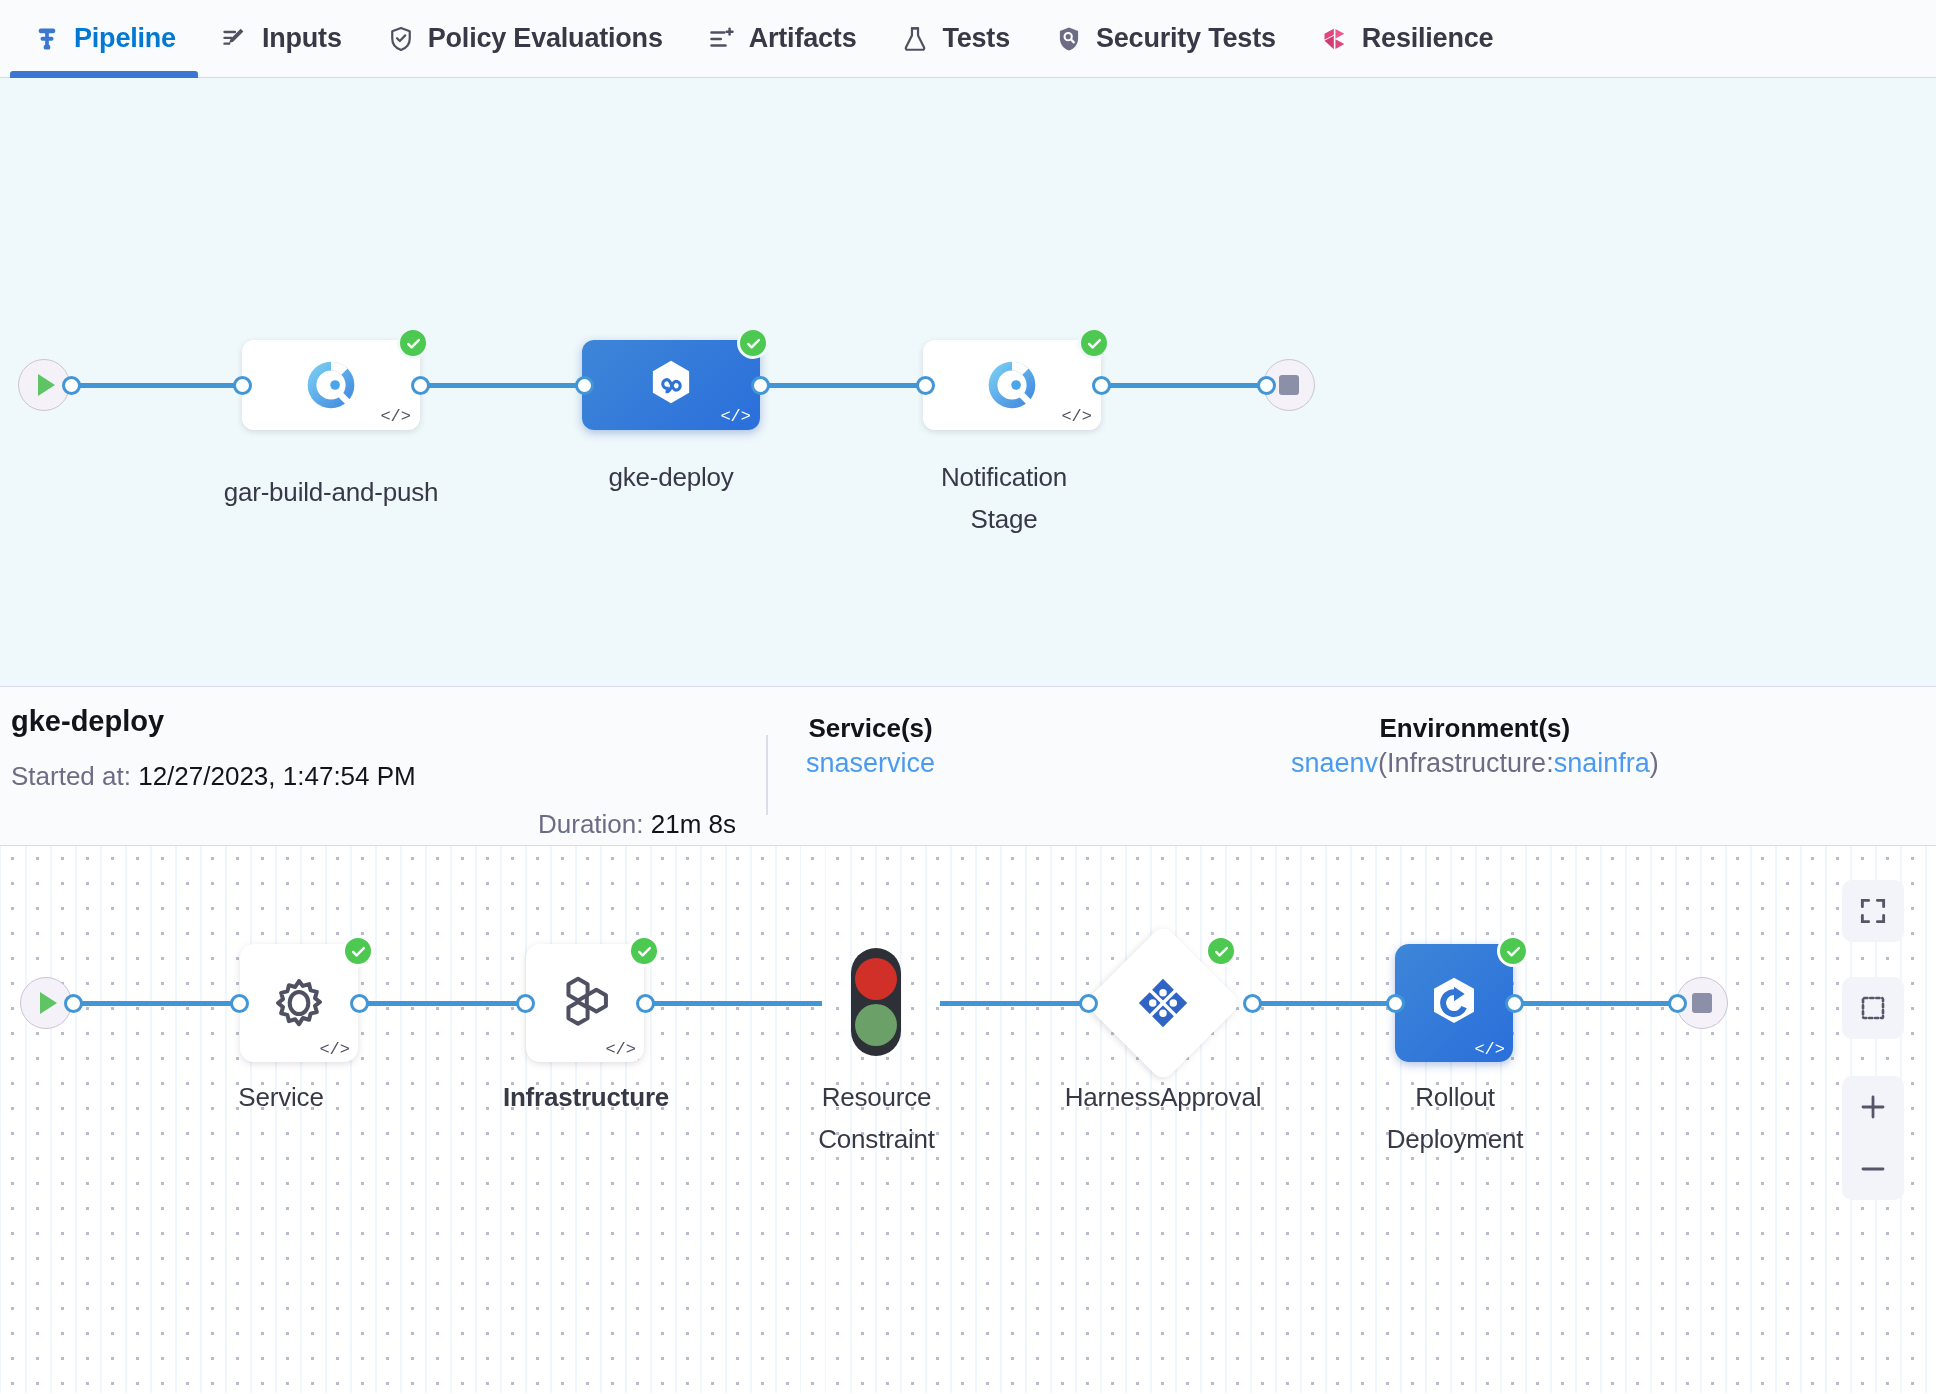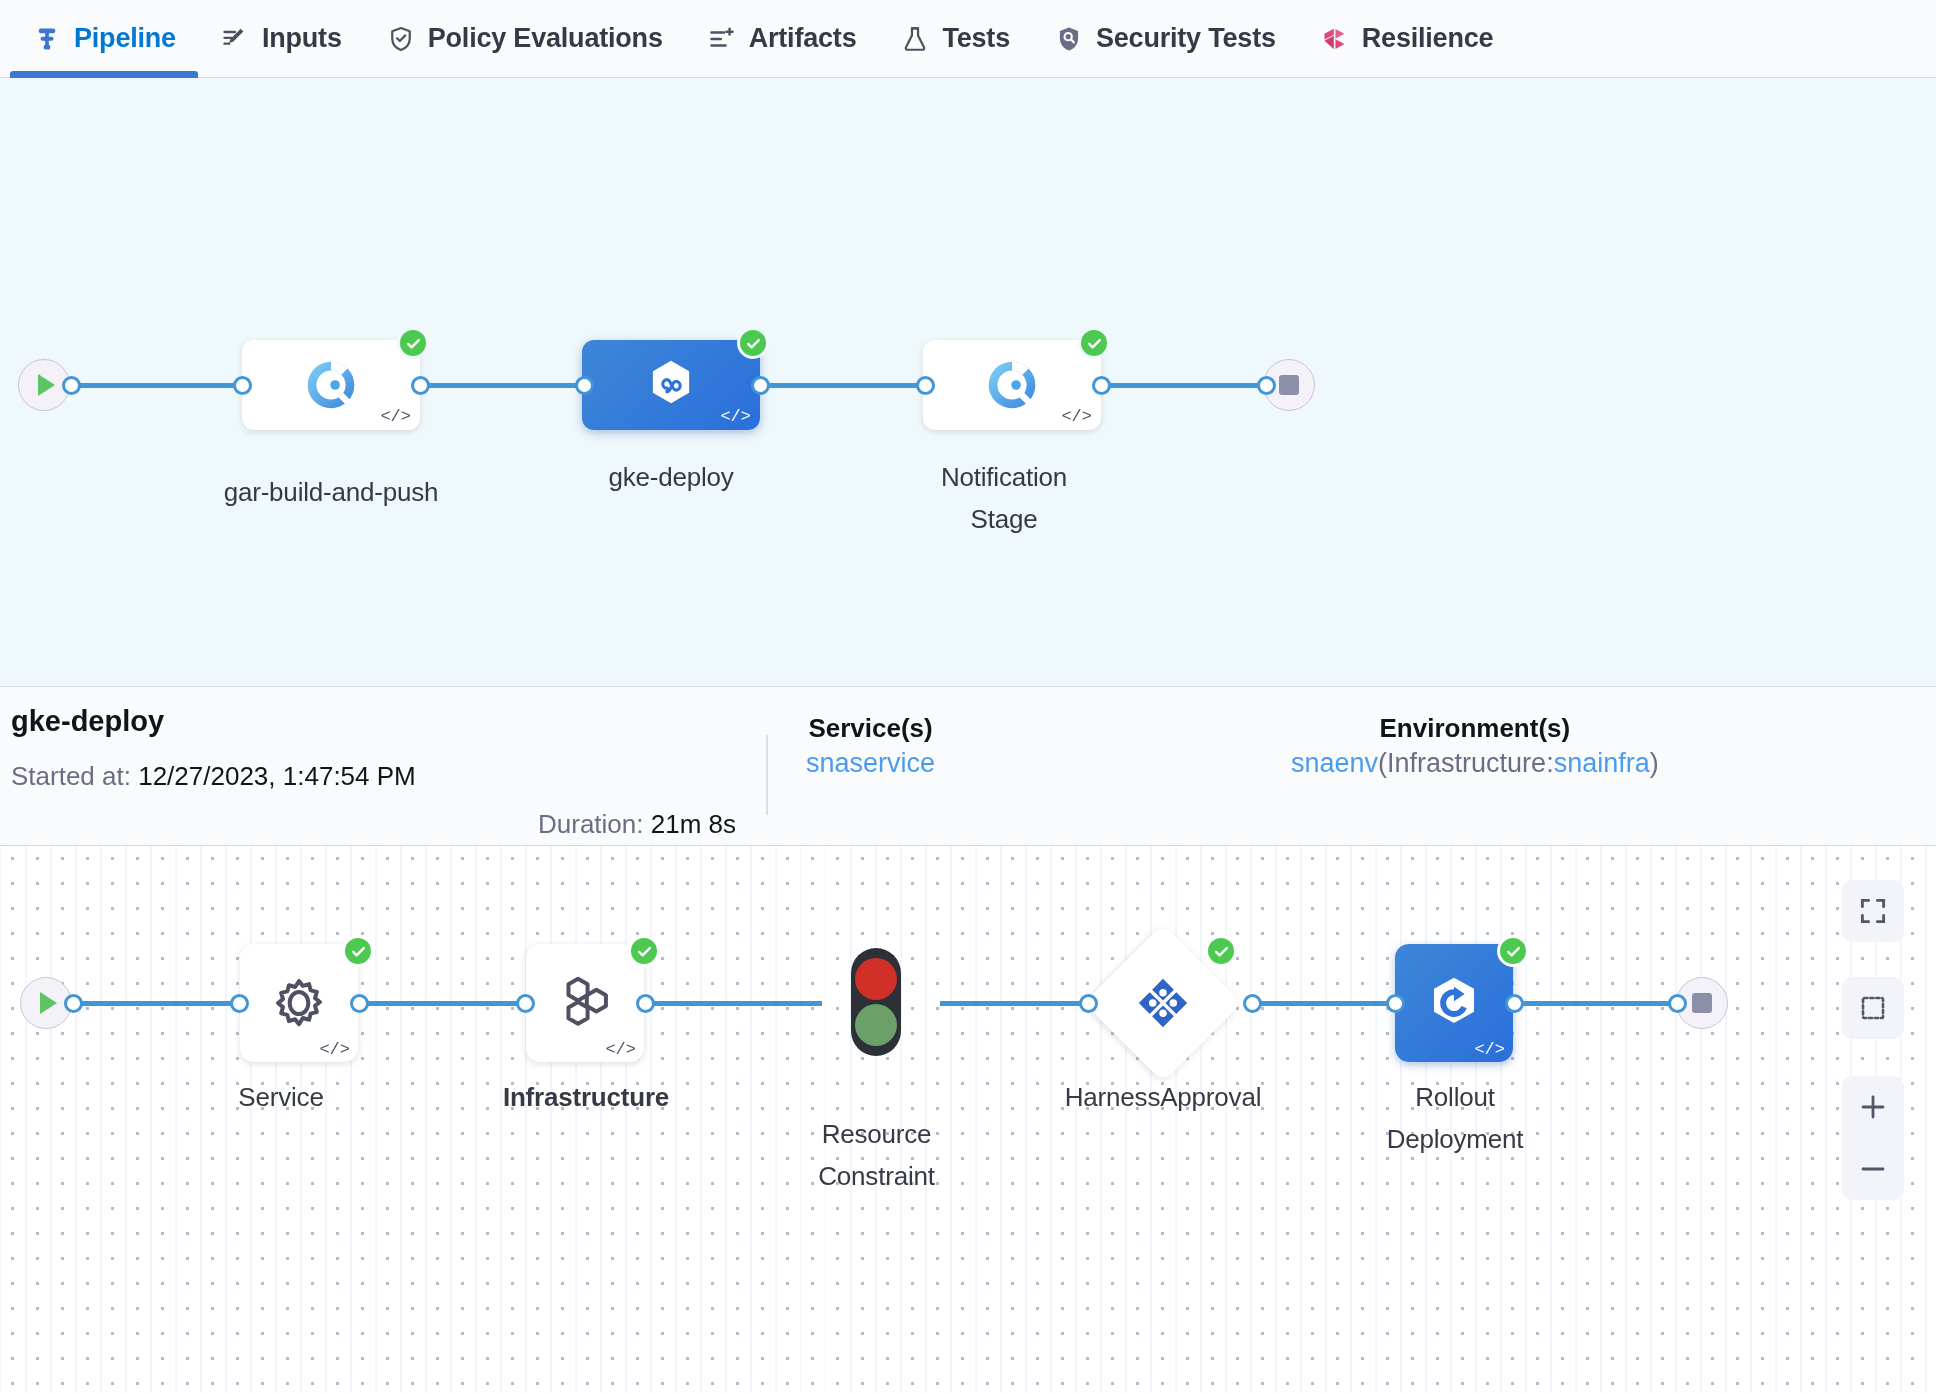--- a/index.html
+++ b/index.html
@@ -528,21 +528,21 @@
   <div class="port" style="left:1505px; top:148px;"></div>
   <div class="edge" style="left:1514px; top:155px; width:160px;"></div>
   <div class="port" style="left:1668px; top:148px;"></div>
 
   <div class="terminal" style="left:1676px; top:131px;">
     <div class="sq-stop"></div>
   </div>
 
   <div class="node-label" style="left:195px; top:230px; width:172px;">Service</div>
   <div class="node-label" style="left:470px; top:230px; width:232px;font-weight:bold;">Infrastructure</div>
-  <div class="node-label" style="left:793px; top:230px; width:167px;margin-top:37px;">Resource Constraint</div>
+  <div class="node-label" style="left:793px; top:230px; width:167px;">Resource Constraint</div>
   <div class="node-label" style="left:1063px; top:230px; width:200px;">HarnessApproval</div>
   <div class="node-label" style="left:1375px; top:230px; width:160px;">Rollout Deployment</div>
 
   <div class="zoomctl sq" style="top:34px;">
     <svg width="30" height="30" viewBox="0 0 24 24" fill="none" stroke="#555769" stroke-width="2.3" stroke-linecap="round">
       <path d="M3.5 8.5v-5h5"></path>
         <path d="M20.5 8.5v-5h-5"></path>
       <path d="M3.5 15.5v5h5"></path>
         <path d="M20.5 15.5v5h-5"></path>
     </svg>

